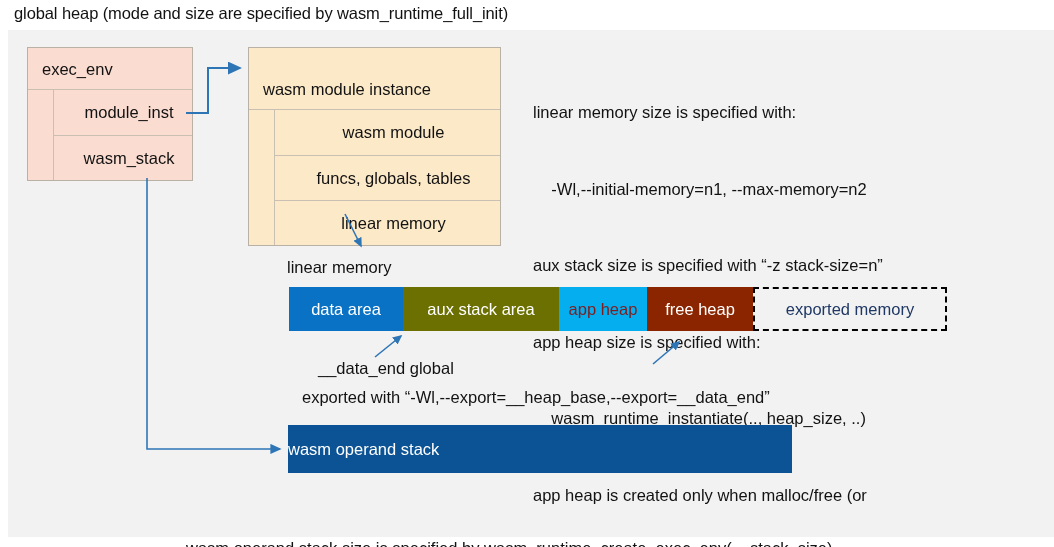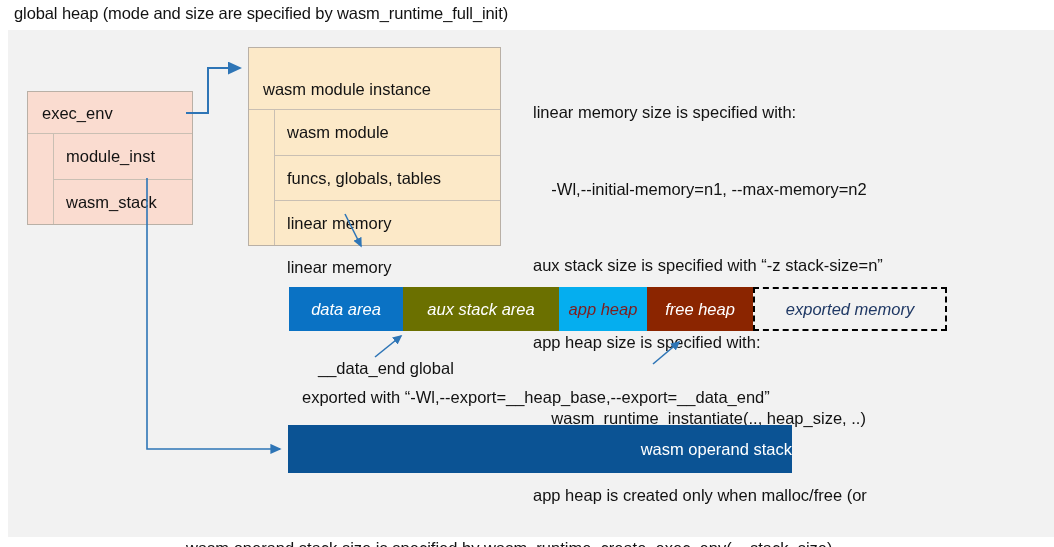--- a/index.html
+++ b/index.html
@@ -57,33 +57,34 @@
   }
   .struct .gutter {
     width: 26px;
     flex: none;
     box-sizing: border-box;
     border-right: 1px solid #c9bfb3;
   }
   .struct .rows {
     flex: 1 1 auto;
     box-sizing: border-box;
+    text-align: center;
   }
   .struct .row {
     box-sizing: border-box;
     height: 45px;
     line-height: 45px;
     padding-left: 12px;
     font-size: 16.5px;
     color: #121212;
     white-space: nowrap;
   }
   .struct .row + .row { border-top: 1px solid #c9bfb3; }
 
-  #execEnv { left: 27px; top: 47px; width: 166px; background: #fadcd0; margin-top: 44px; }
+  #execEnv { left: 27px; top: 47px; width: 166px; background: #fadcd0; }
   #execEnv .hdr, #execEnv .gutter, #execEnv .row { background: #fadcd0; }
 
   #modInst { left: 248px; top: 47px; width: 253px; background: #fce9c8; }
   #modInst .hdr, #modInst .gutter, #modInst .row { background: #fce9c8; }
 
   
   #note {
     position: absolute;
     left: 533px;
     top: 49px;
@@ -103,21 +104,20 @@
     color: #121212;
     white-space: nowrap;
   }
   #lmStrip {
     position: absolute;
     left: 289px;
     top: 287px;
     height: 44px;
     display: flex;
     align-items: stretch;
-    font-style: italic;
   }
   #lmStrip .seg {
     display: flex;
     align-items: center;
     justify-content: center;
     font-size: 16.5px;
     color: #ffffff;
     box-sizing: border-box;
     white-space: nowrap;
   }
@@ -139,21 +139,21 @@
 
   
   #opStack {
     position: absolute;
     left: 288px;
     top: 425px;
     width: 504px;
     height: 48px;
     display: flex;
     align-items: center;
-    justify-content: flex-end;
+    justify-content: flex-start;
     font-size: 16.5px;
     color: #ffffff;
     white-space: nowrap;
   }
   #bottomNote {
     position: absolute;
     left: 186px;
     top: 483px;
     font-size: 16.5px;
     line-height: 26px;

